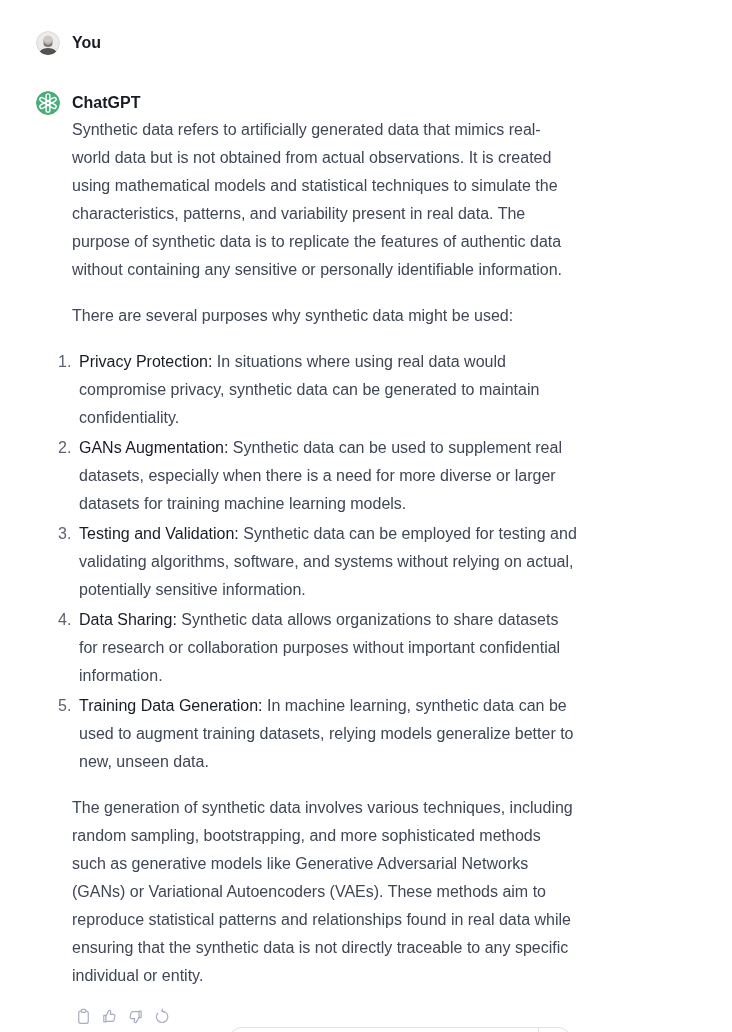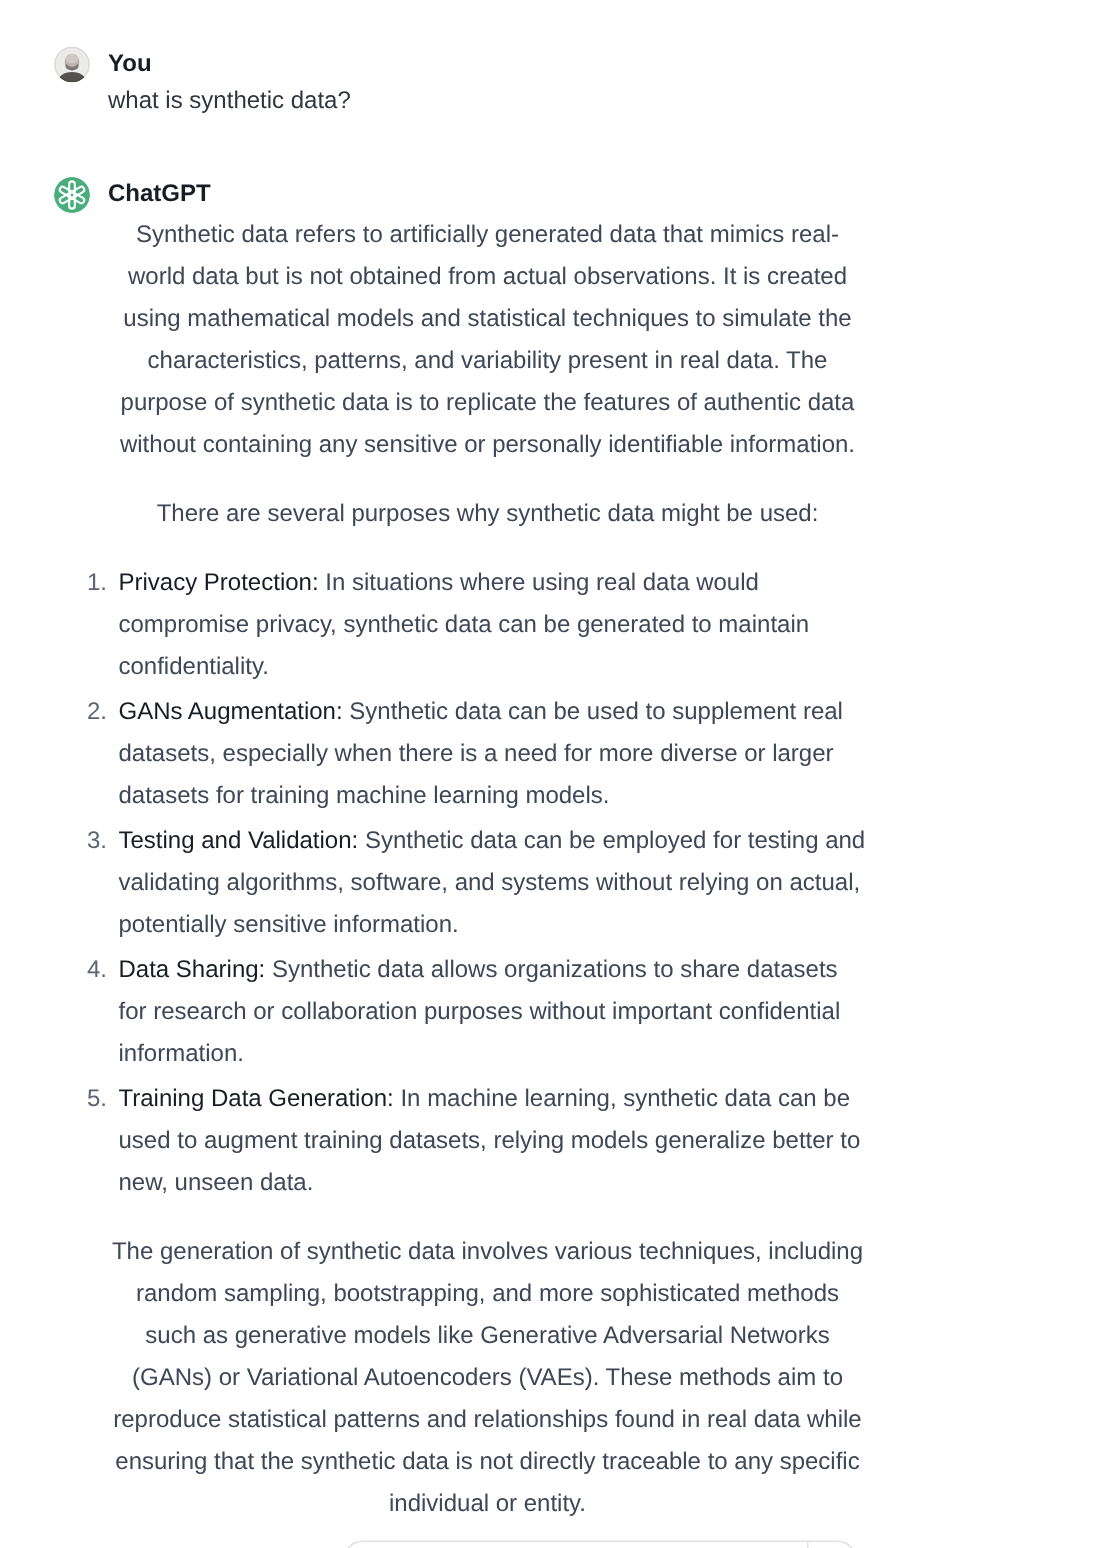--- a/index.html
+++ b/index.html
@@ -44,21 +44,20 @@
   .msg-text {
     font-size: 16px;
     line-height: 28px;
     color: #31353f;
   }
   .prose p {
     margin: 18px 0;
     font-size: 16px;
     line-height: 28px;
     color: #3f4655;
-    text-align: center;
   }
   .prose p.first { margin-top: 2px; }
   ol.reasons {
     margin: 17px 0;
     padding-left: 7px;
     list-style: none;
     counter-reset: reason;
   }
   ol.reasons li {
     counter-increment: reason;
@@ -129,21 +128,20 @@
         <ellipse cx="12" cy="10.4" rx="5" ry="5.6" fill="#bdb7b1"></ellipse>
         <ellipse cx="12" cy="8.0" rx="4.1" ry="3.2" fill="#cfc9c3"></ellipse>
         <path d="M7.8 11.3 Q12 16 16.2 11.3 L16.2 14.4 Q12 17.6 7.8 14.4 Z" fill="#7e7974"></path>
         <path d="M2.5 24 Q3.6 17 12 17 T21.5 24 Z" fill="#56524f"></path>
       </g>
       <circle cx="12" cy="12" r="11.5" fill="none" stroke="rgba(0,0,0,0.08)"></circle>
     </svg>
   </div>
   <div class="content">
     <div class="sender">You</div>
-    <div class="msg-text">what is synthetic data?</div>
   </div>
 </div>
 
 <div class="turn turn-assistant">
   <div class="avatar">
     <svg width="24" height="24" viewBox="0 0 24 24">
       <circle cx="12" cy="12" r="12" fill="#4aae7c"></circle>
       <g fill="none" stroke="#ffffff" stroke-width="1.4">
         <rect x="10.1" y="2.9" width="3.8" height="11" rx="1.9" transform="rotate(0 12 12)"></rect>
         <rect x="10.1" y="2.9" width="3.8" height="11" rx="1.9" transform="rotate(60 12 12)"></rect>

